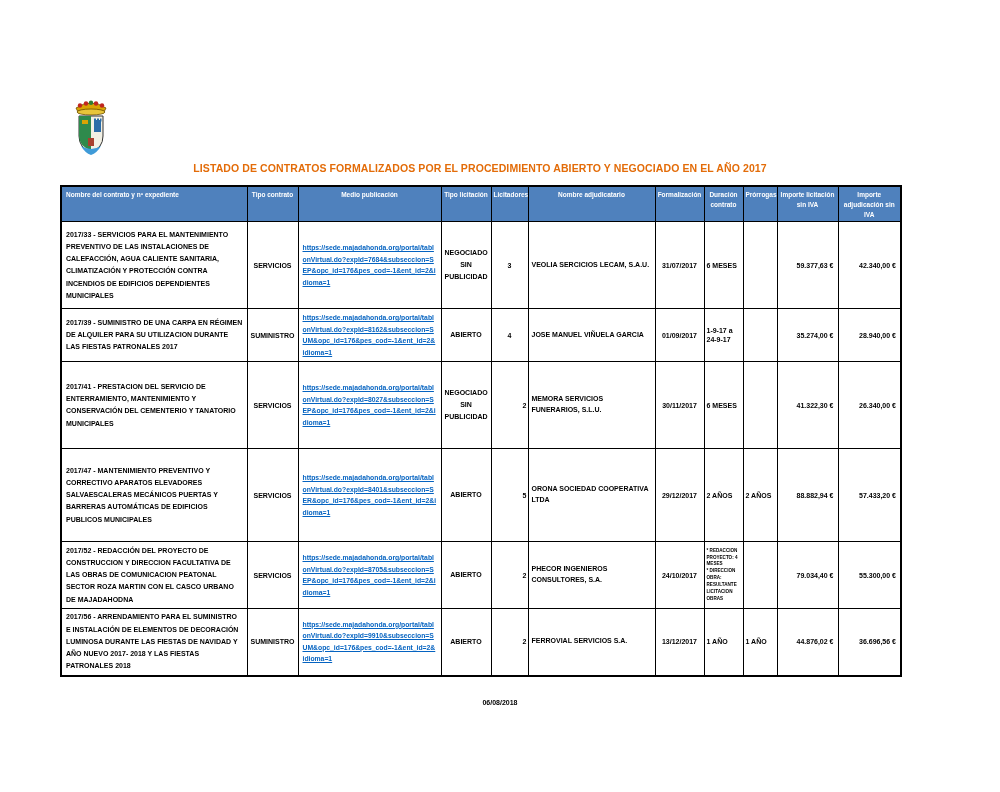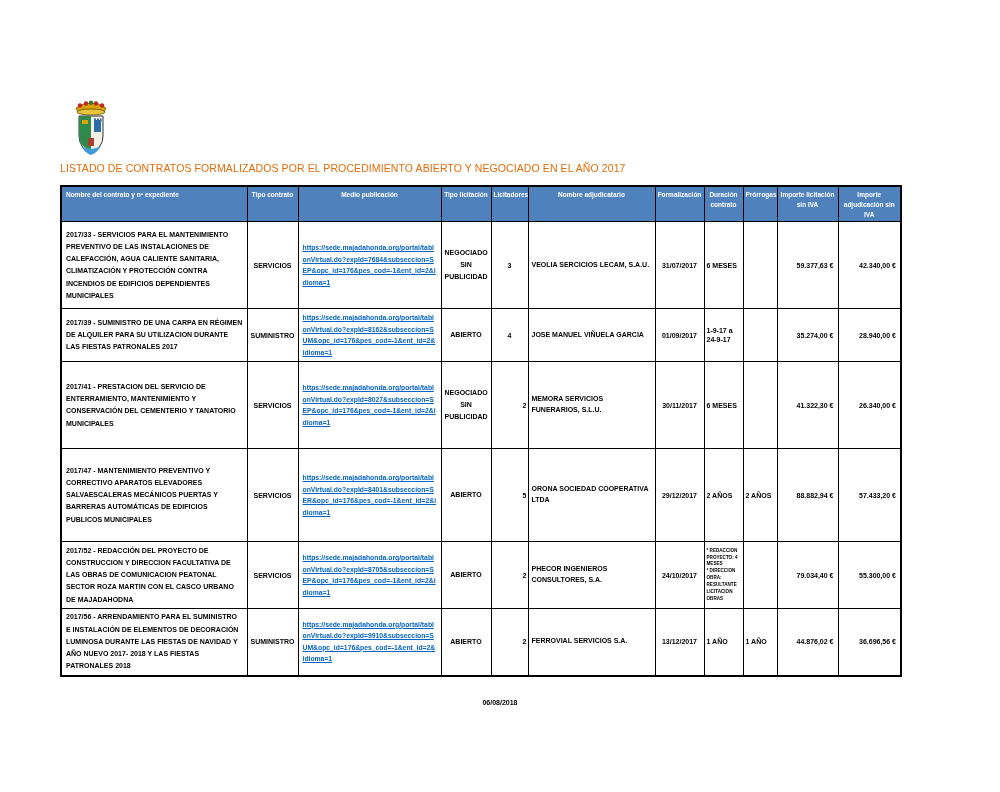--- a/index.html
+++ b/index.html
@@ -2,22 +2,22 @@
 <html><head>
 <meta charset="utf-8">
 <style>
   html,body{margin:0;padding:0;background:#ffffff;}
   .page{
     position:relative;width:1000px;height:792px;background:#fff;overflow:hidden;
     font-family:"Liberation Sans",sans-serif;color:#000;
   }
   .logo{position:absolute;left:68px;top:96px;width:46px;height:62px;}
   .title{
-    position:absolute;left:60px;top:162px;width:840px;text-align:left;
-    font-size:10.5px;font-weight:normal;letter-spacing:0.1px;
+    position:absolute;left:60px;top:162px;width:840px;text-align:center;
+    font-size:10.5px;font-weight:bold;letter-spacing:0.1px;
   }
   table.contracts{
     position:absolute;left:60px;top:185px;width:840px;
     border-collapse:collapse;table-layout:fixed;
     border:2px solid #000;
   }
   table.contracts th, table.contracts td{
     border:1.5px solid #000;overflow:hidden;
   }
   thead th{

